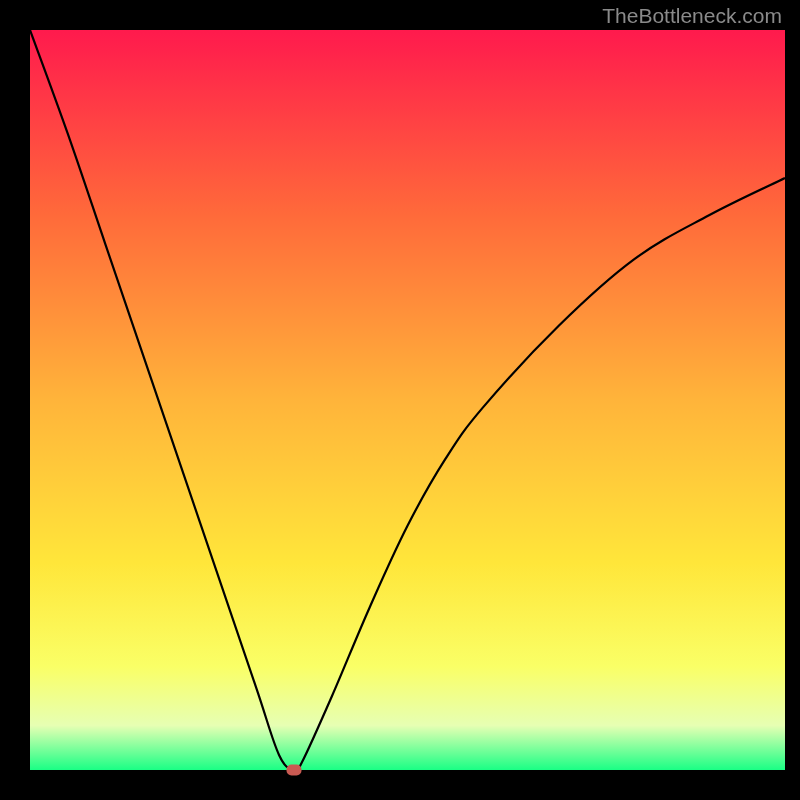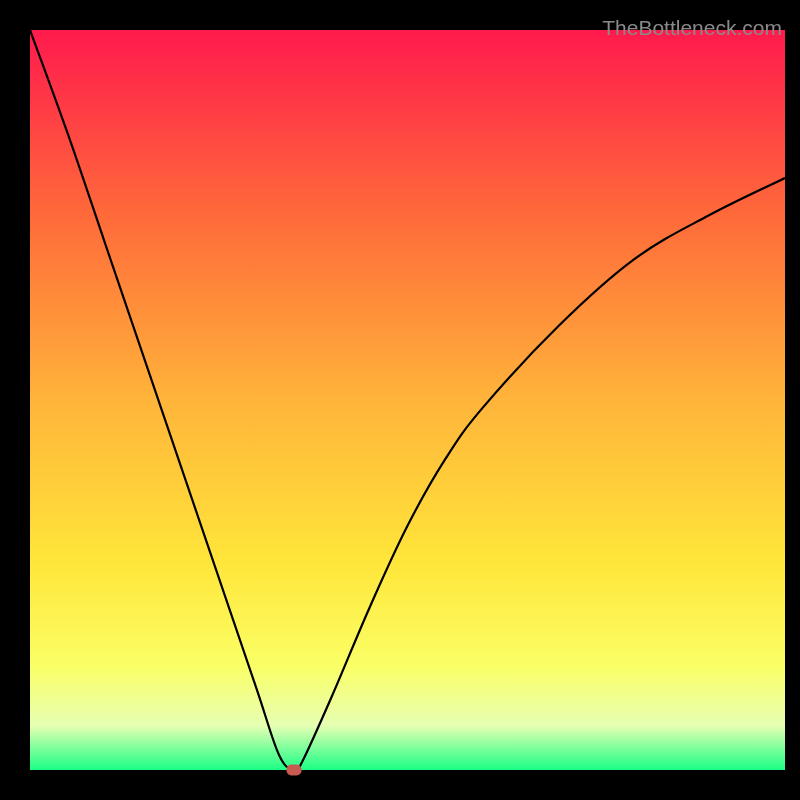--- a/index.html
+++ b/index.html
@@ -11,21 +11,21 @@
     overflow: hidden;
     font-family: Arial, sans-serif;
   }
   .container {
     position: relative;
     width: 800px;
     height: 800px;
   }
   .watermark {
     position: absolute;
-    top: 16px;
+    top: 4px;
     right: 18px;
     color: #8a8a8a;
     font-size: 21px;
     font-weight: 500;
     z-index: 10;
   }
   .plot-area {
     position: absolute;
     left: 30px;
     top: 30px;

